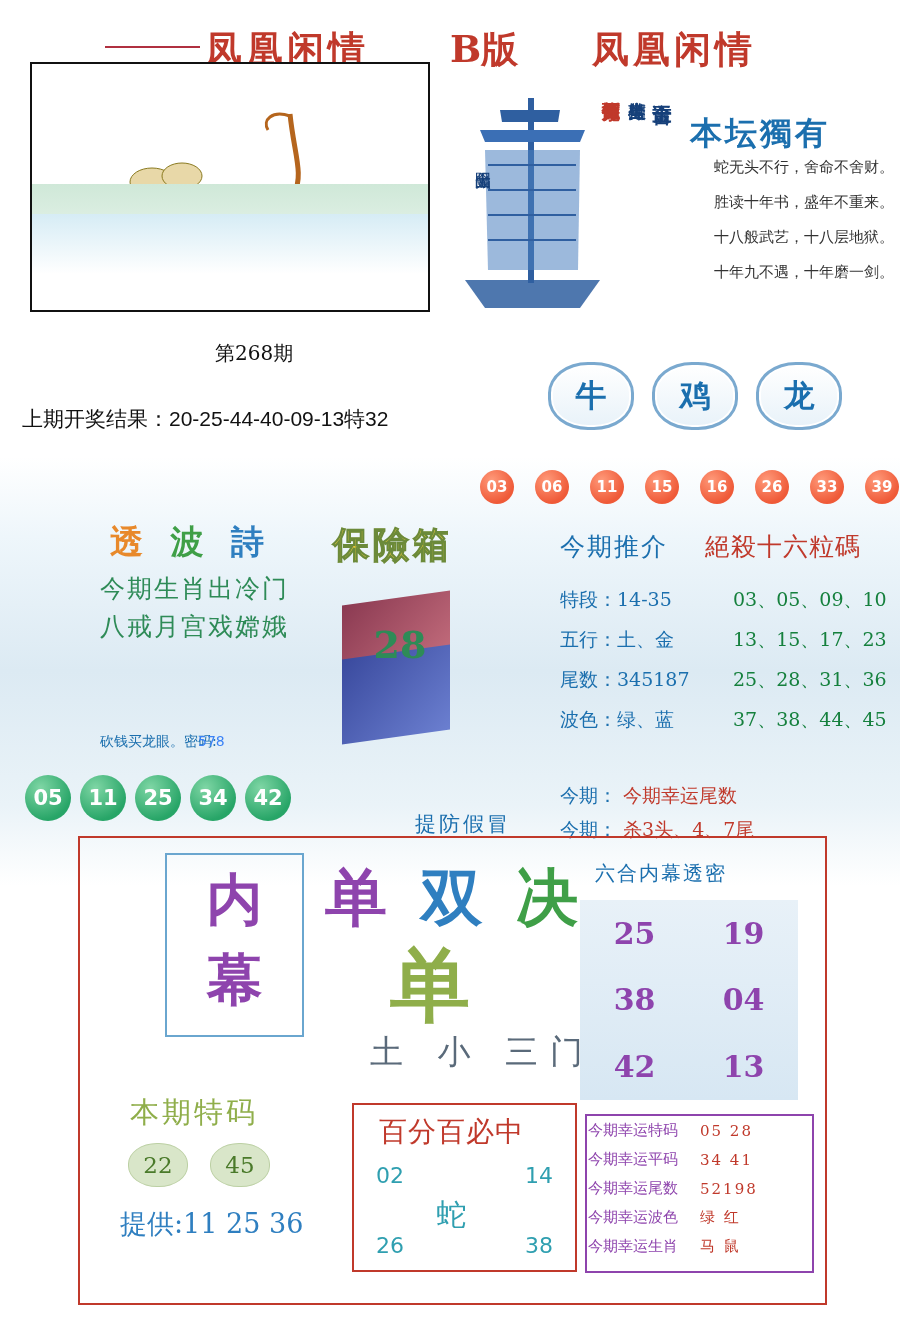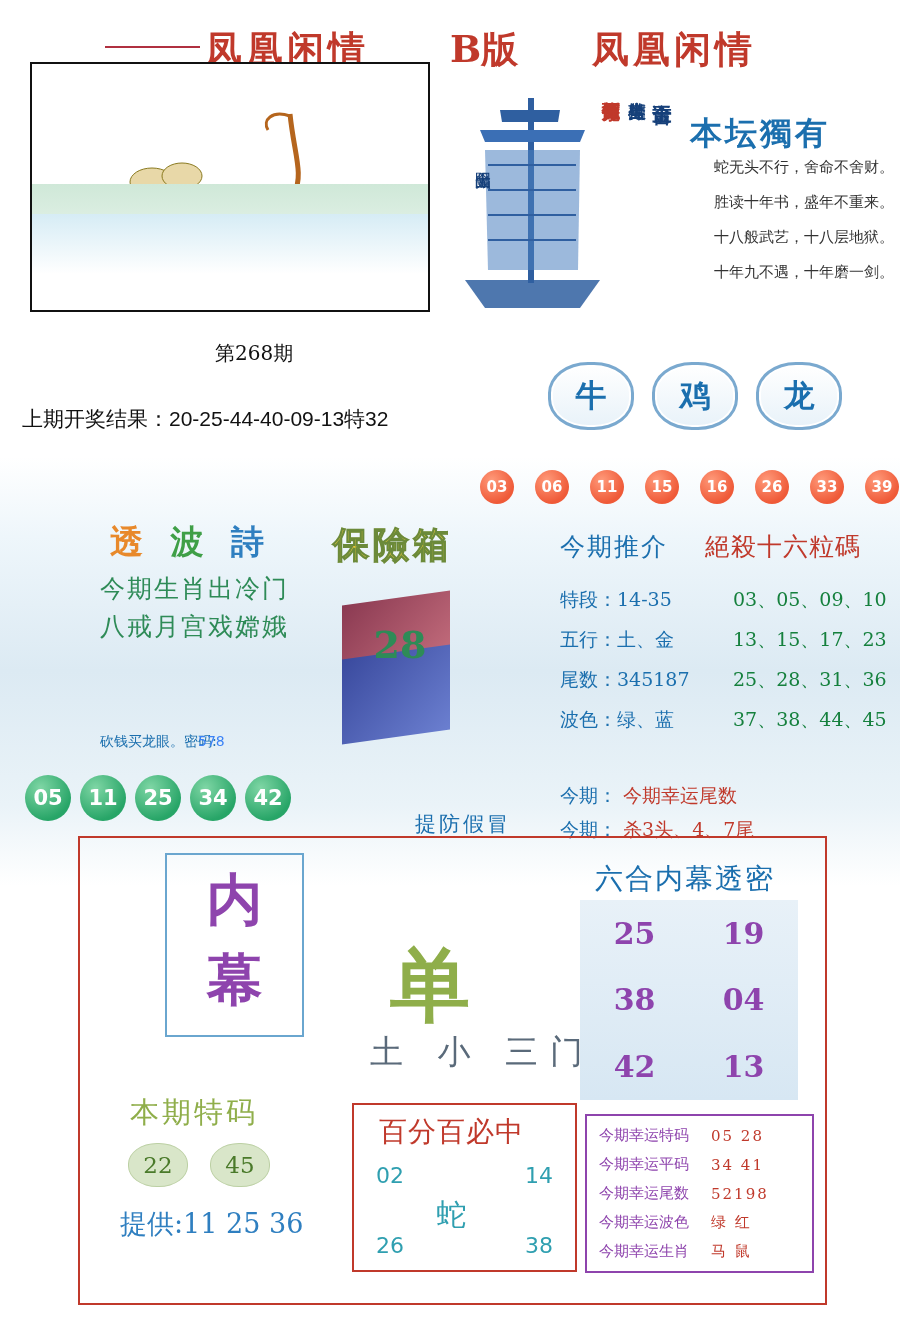--- a/index.html
+++ b/index.html
@@ -88,41 +88,41 @@
   .neimu-t1{position:absolute;left:0;top:8px;width:135px;text-align:center;font-size:56px;color:#8e44ad;font-weight:bold;font-family:"DejaVu Serif","Liberation Serif",serif;}
   .neimu-t2{position:absolute;left:0;top:88px;width:135px;text-align:center;font-size:56px;color:#8e44ad;font-weight:bold;font-family:"DejaVu Serif","Liberation Serif",serif;}
 
   .dsj{position:absolute;left:245px;top:18px;font-size:62px;font-weight:bold;letter-spacing:6px;font-family:"DejaVu Serif","Liberation Serif",serif;}
   .dsj span:nth-child(1){color:#8e44ad;}
   .dsj span:nth-child(2){color:#2f7fc0;}
   .dsj span:nth-child(3){color:#3f9f47;}
   .dan-big{position:absolute;left:310px;top:95px;font-size:80px;color:#8fae4a;font-weight:bold;font-family:"DejaVu Serif","Liberation Serif",serif;}
   .tsm{position:absolute;left:290px;top:192px;font-size:33px;color:#5a6a7a;letter-spacing:12px;font-family:"DejaVu Serif","Liberation Serif",serif;}
 
-  .inner-title{position:absolute;left:515px;top:22px;font-size:28px;color:#1b6fae;letter-spacing:2px;font-family:"DejaVu Serif","Liberation Serif",serif;}
+  .inner-title{position:absolute;left:515px;top:22px;font-size:20px;color:#1b6fae;letter-spacing:2px;font-family:"DejaVu Serif","Liberation Serif",serif;}
   .inner-grid{position:absolute;left:500px;top:62px;width:218px;height:200px;background:linear-gradient(to bottom,#e8f1f8,#d7e7f3);
      display:grid;grid-template-columns:1fr 1fr;grid-template-rows:1fr 1fr 1fr;}
   .inner-cell{display:flex;align-items:center;justify-content:center;font-size:30px;color:#8e44ad;font-weight:bold;font-family:"DejaVu Serif","Liberation Serif",serif;}
 
   .bqtm-title{position:absolute;left:50px;top:255px;font-size:29px;color:#8fae4a;letter-spacing:3px;font-family:"DejaVu Serif","Liberation Serif",serif;}
   .bqtm-balls{position:absolute;left:48px;top:305px;display:flex;gap:22px;}
   .pball{width:58px;height:42px;border-radius:29px/21px;background:#d9e6c9;border:1px solid #bcd0a4;color:#4a7a2a;
          font-size:23px;display:flex;align-items:center;justify-content:center;font-family:"DejaVu Serif","Liberation Serif",serif;}
   .tigong{position:absolute;left:40px;top:368px;font-size:27px;color:#2f7fc0;font-family:"DejaVu Serif","Liberation Serif",serif;}
 
   .bfb-box{position:absolute;left:272px;top:265px;width:195px;height:165px;border:2px solid #c0392b;padding-left:26px;}
   .bfb-title{position:absolute;left:0;top:8px;width:195px;text-align:center;font-size:28px;color:#c0392b;letter-spacing:1px;font-family:"DejaVu Serif","Liberation Serif",serif;}
   .bfb-n1{position:absolute;left:22px;top:58px;font-size:22px;color:#2f9fb0;font-family:"DejaVu Sans",sans-serif;}
   .bfb-n2{position:absolute;right:22px;top:58px;font-size:22px;color:#2f9fb0;font-family:"DejaVu Sans",sans-serif;}
   .bfb-mid{position:absolute;left:0;top:90px;width:195px;text-align:center;font-size:30px;color:#2f9fb0;font-family:"DejaVu Serif","Liberation Serif",serif;}
   .bfb-n3{position:absolute;left:22px;top:128px;font-size:22px;color:#2f9fb0;font-family:"DejaVu Sans",sans-serif;}
   .bfb-n4{position:absolute;right:22px;top:128px;font-size:22px;color:#2f9fb0;font-family:"DejaVu Sans",sans-serif;}
 
   .lucky-box{position:absolute;left:505px;top:276px;width:225px;height:155px;border:2px solid #8e44ad;background:rgba(255,255,255,0.45);}
-  .lucky-row{display:flex;align-items:flex-end;height:29px;padding-left:12px;font-size:15px;font-family:"DejaVu Serif","Liberation Serif",serif;}
+  .lucky-row{display:flex;align-items:center;height:29px;padding-left:1px;font-size:15px;font-family:"DejaVu Serif","Liberation Serif",serif;}
   .lucky-k{color:#8e44ad;width:112px;}
   .lucky-v{color:#c0392b;letter-spacing:2px;}
 </style>
 </head>
 <body>
 
 <div class="hdr-line"></div>
 <div class="hdr-title1">凤凰闲情</div>
 <div class="hdr-b">B版</div>
 <div class="hdr-title2">凤凰闲情</div>
@@ -249,20 +249,25 @@
   </div>
 </div>
 
 <div class="mainbox">
 
   <div class="neimu-box">
     <div class="neimu-t1">内</div>
     <div class="neimu-t2">幕</div>
   </div>
 
+  <div class="dsj">
+    <span>单</span>
+    <span>双</span>
+    <span>决</span>
+  </div>
   <div class="dan-big">单</div>
   <div class="tsm">土 小 三门</div>
 
   <div class="inner-title">六合内幕透密</div>
   <div class="inner-grid">
     <div class="inner-cell">25</div>
     <div class="inner-cell">19</div>
     <div class="inner-cell">38</div>
     <div class="inner-cell">04</div>
     <div class="inner-cell">42</div>

